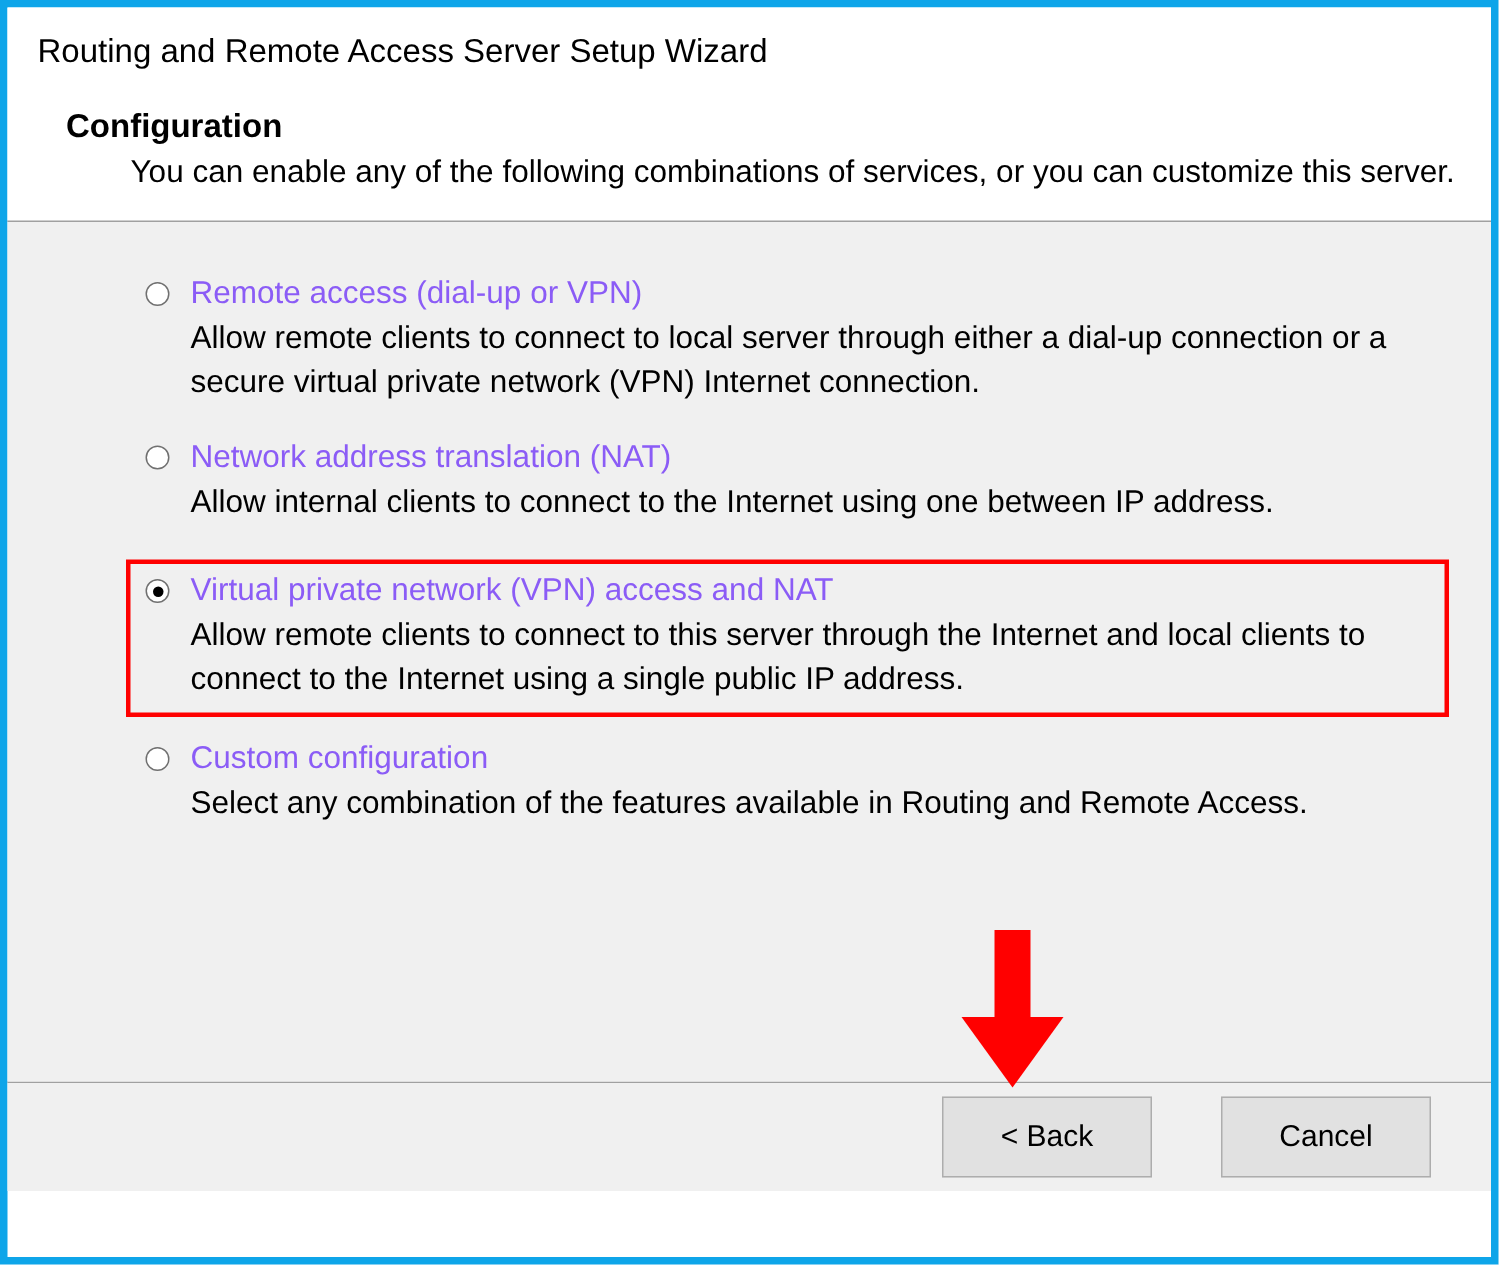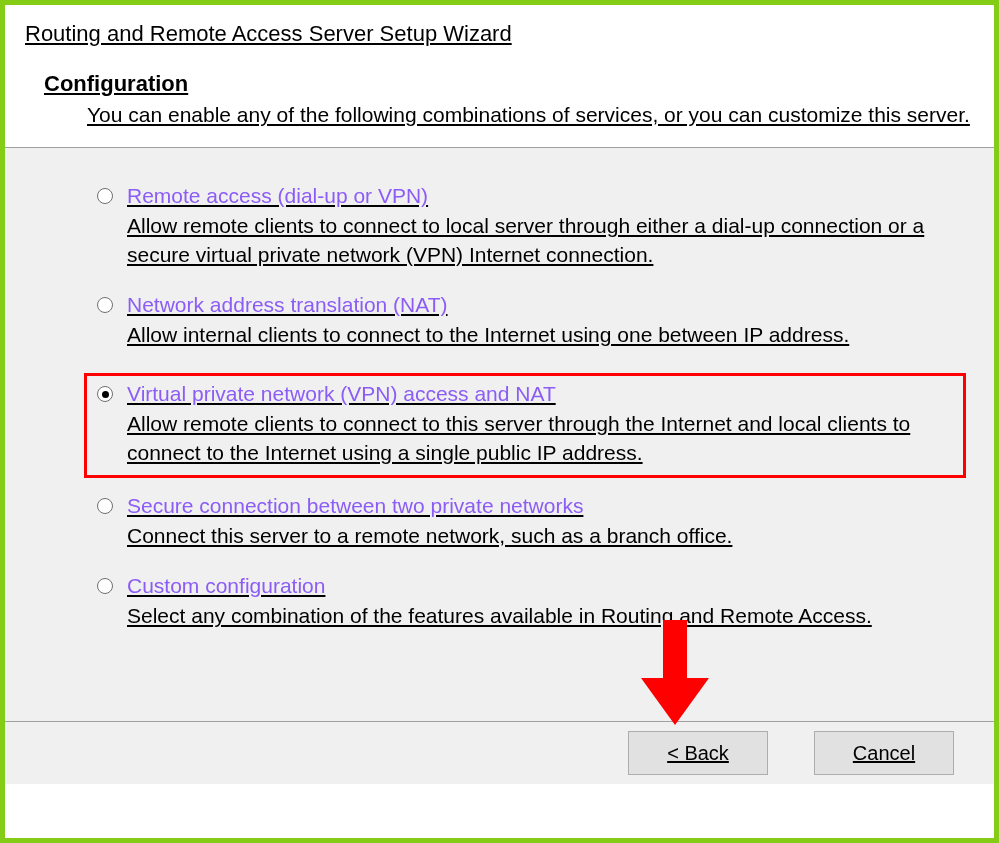--- a/index.html
+++ b/index.html
@@ -13,23 +13,22 @@
       width: 999px;
       height: 843px;
       position: relative;
     }
     .window-border {
       position: absolute;
       top: 0;
       left: 0;
       width: 999px;
       height: 843px;
-      border: 5px solid #84cc16;
-      background: #ffffff;
-      text-decoration: underline;
+      border: 5px solid #0ea5e9;
+      background: #ffffff;
     }
     .header-section {
       padding: 16px 20px 18px 20px;
       background: #ffffff;
     }
     .window-title {
       font-size: 22px;
       color: #000000;
       font-weight: 400;
       margin-bottom: 24px;
@@ -115,21 +114,21 @@
     .footer-bar {
       background: #f0f0f0;
       padding: 9px 40px 9px 20px;
       display: flex;
       justify-content: flex-end;
       gap: 12px;
       align-items: center;
     }
     .wizard-btn {
       width: 140px;
-      height: 44px;
+      height: 54px;
       background: #e1e1e1;
       border: 1px solid #adadad;
       font-size: 20px;
       color: #000000;
       cursor: pointer;
       font-family: inherit;
     }
     .wizard-btn.primary {
       border: 2px solid #0078d7;
     }
@@ -169,27 +168,20 @@
     </div>
 
     <div class="option-row highlighted">
       <div class="option-top">
         <span class="radio selected"></span>
         <span class="option-label">Virtual private network (VPN) access and NAT</span>
       </div>
       <div class="option-desc">Allow remote clients to connect to this server through the Internet and local clients to connect to the Internet using a single public IP address.</div>
     </div>
 
-    <div class="option-row">
-      <div class="option-top">
-        <span class="radio"></span>
-        <span class="option-label">Secure connection between two private networks</span>
-      </div>
-      <div class="option-desc">Connect this server to a remote network, such as a branch office.</div>
-    </div>
 
     <div class="option-row">
       <div class="option-top">
         <span class="radio"></span>
         <span class="option-label">Custom configuration</span>
       </div>
       <div class="option-desc">Select any combination of the features available in Routing and Remote Access.</div>
     </div>
 
     <svg class="arrow-annotation" width="80" height="110" viewBox="0 0 80 110">

